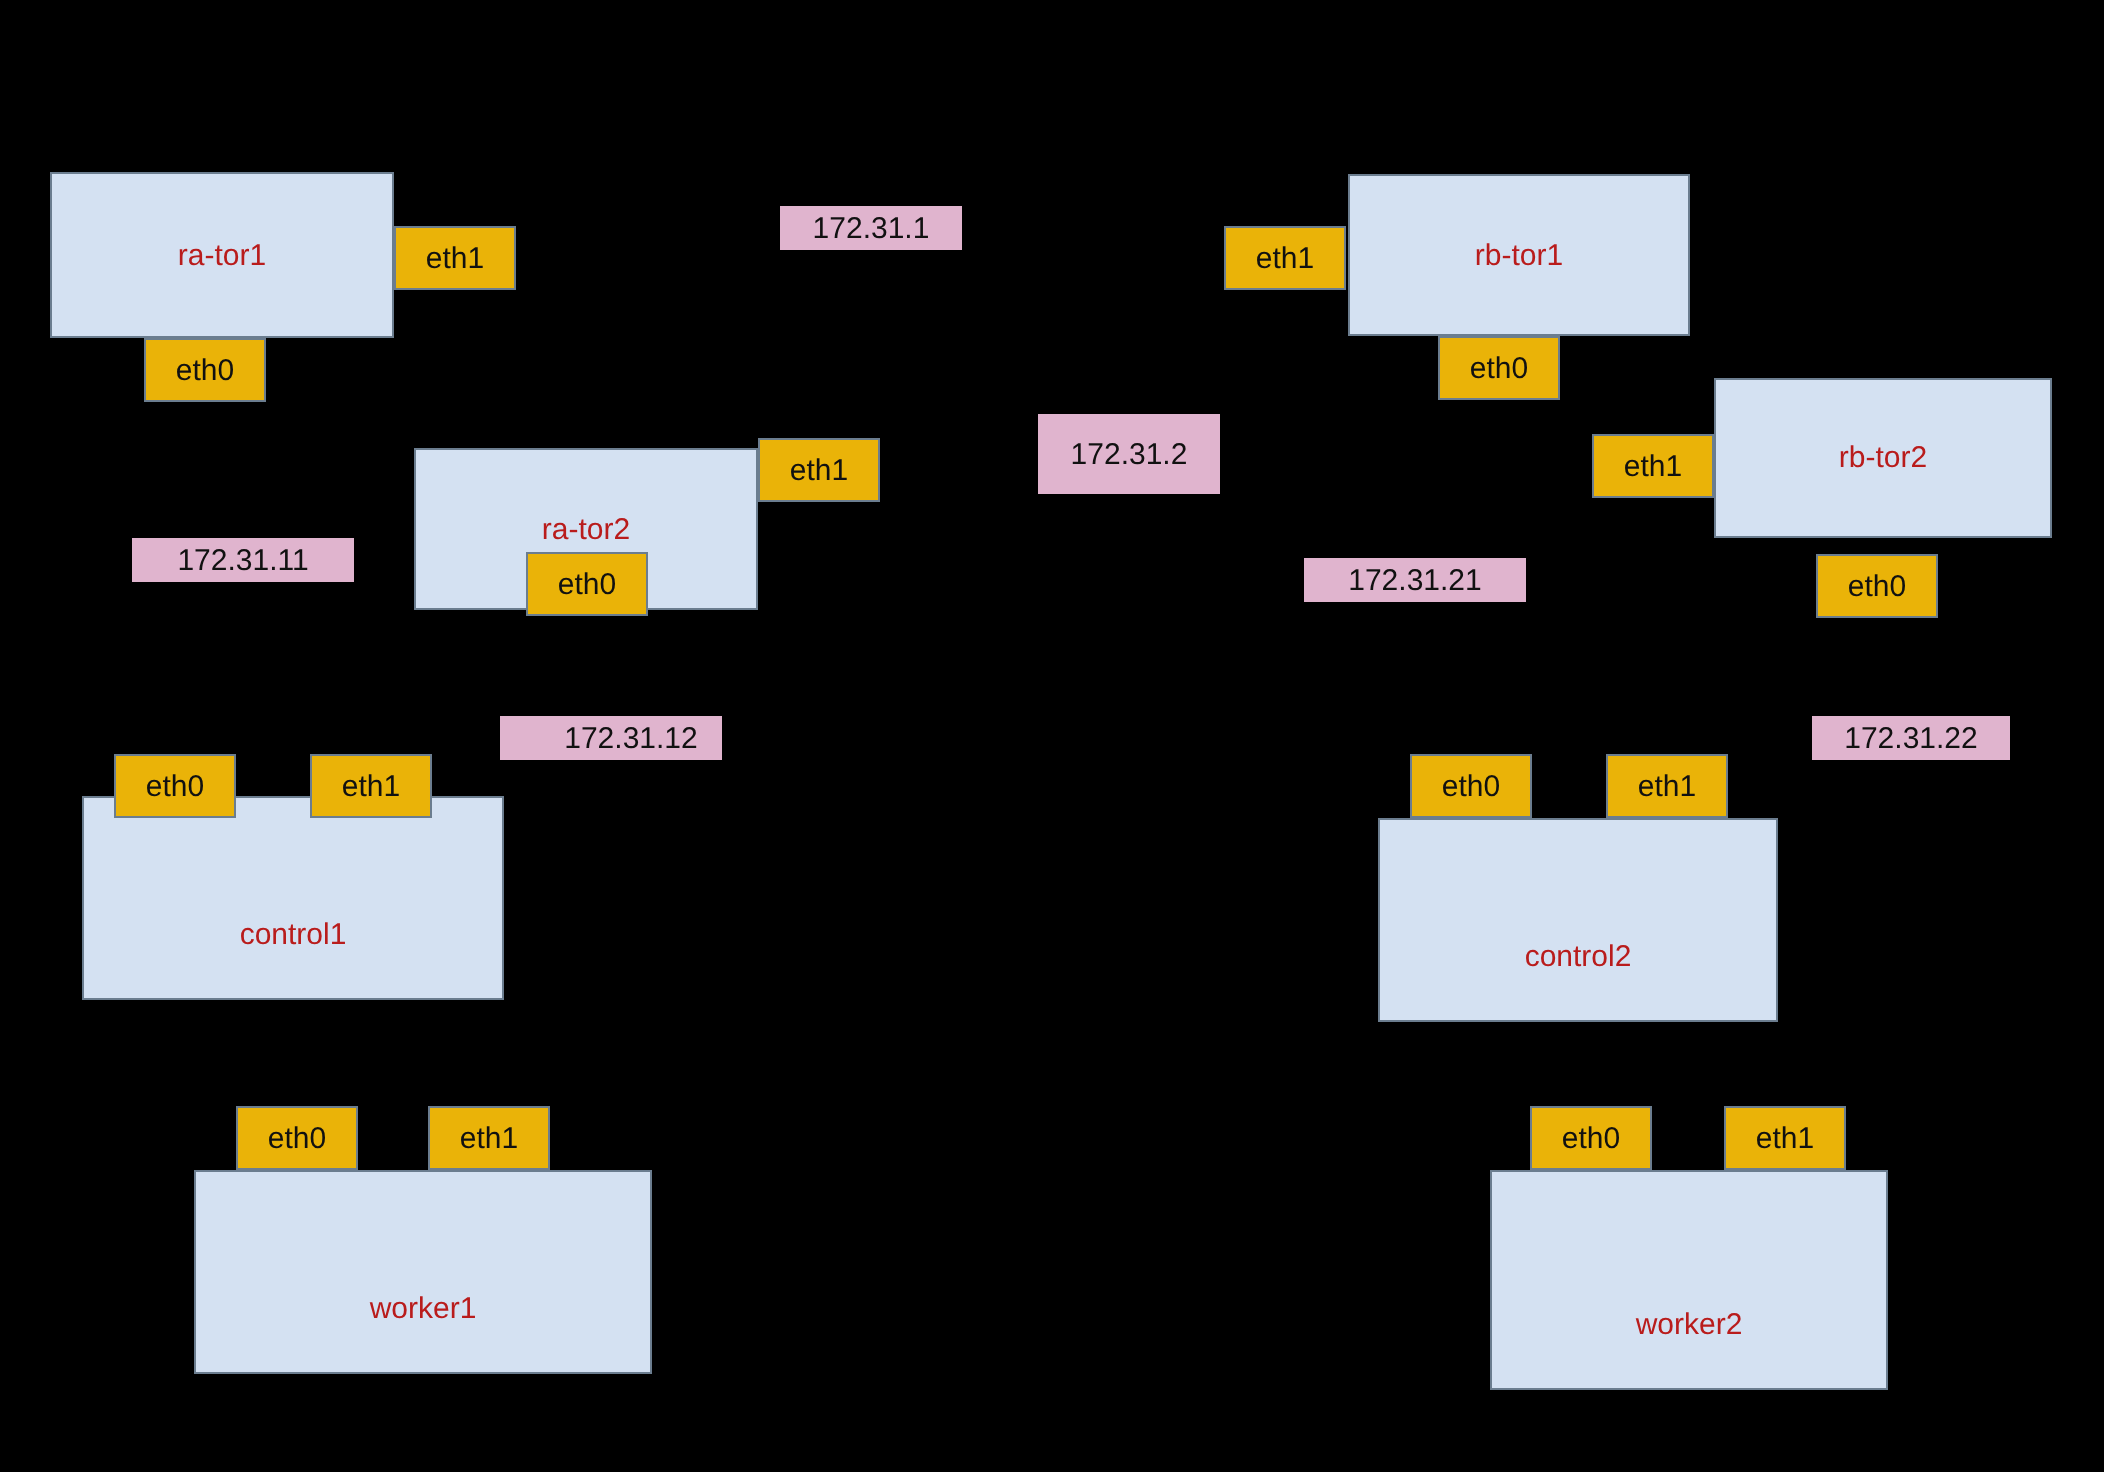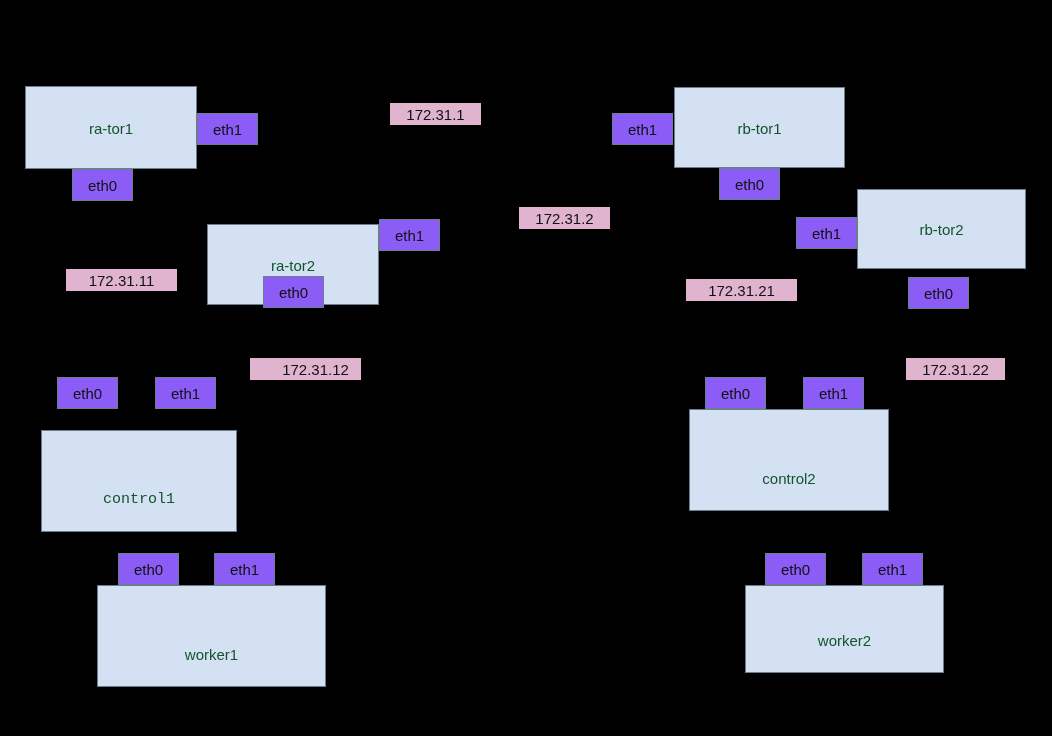--- a/index.html
+++ b/index.html
@@ -23,34 +23,34 @@
     box-sizing: border-box;
     color: #111111;
     font-size: 15px;
     z-index: 2;
   }
   .node .node-label {
     position: absolute;
     left: 0;
     right: 0;
     text-align: center;
-    color: #14532d;
+    color: #b91c1c;
     font-size: 15px;
     line-height: 1;
   }
   .node.v-center .node-label {
     top: 50%;
     transform: translateY(-50%);
   }
   .node.v-low .node-label {
     bottom: 24px;
   }
   .port {
     position: absolute;
-    background: #8b5cf6;
+    background: #eab308;
     border: 1px solid #6b7d8f;
     box-sizing: border-box;
     color: #111111;
     font-size: 15px;
     line-height: 1;
     display: flex;
     align-items: center;
     justify-content: center;
     z-index: 3;
   }
@@ -77,30 +77,30 @@
       </div>
       <div class="node v-center" style="left: 207px; top: 195px; width: 172px; height: 81px; margin-top: 29px;">
         <span class="node-label">ra-tor2</span>
       </div>
       <div class="node v-center" style="left: 674px; top: 87px; width: 171px; height: 81px;">
         <span class="node-label">rb-tor1</span>
       </div>
       <div class="node v-center" style="left: 857px; top: 189px; width: 169px; height: 80px;">
         <span class="node-label">rb-tor2</span>
       </div>
-      <div class="node v-low" style="left: 41px; top: 430px; width: 196px; height: 102px; font-family: Liberation Mono, monospace;">
+      <div class="node v-low" style="left: 41px; top: 398px; width: 211px; height: 102px;">
         <span class="node-label">control1</span>
       </div>
       <div class="node v-low" style="left: 689px; top: 409px; width: 200px; height: 102px;">
         <span class="node-label">control2</span>
       </div>
       <div class="node v-low" style="left: 97px; top: 585px; width: 229px; height: 102px;">
         <span class="node-label">worker1</span>
       </div>
-      <div class="node v-low" style="left: 745px; top: 585px; width: 199px; height: 88px;">
+      <div class="node v-low" style="left: 745px; top: 585px; width: 199px; height: 110px;">
         <span class="node-label">worker2</span>
       </div>
     </div>
   <div id="ports-layer">
       <div class="port" style="left: 197px; top: 113px; width: 61px; height: 32px;">eth1</div>
       <div class="port" style="left: 72px; top: 169px; width: 61px; height: 32px;">eth0</div>
       <div class="port" style="left: 379px; top: 219px; width: 61px; height: 32px;">eth1</div>
       <div class="port" style="left: 263px; top: 276px; width: 61px; height: 32px;">eth0</div>
       <div class="port" style="left: 612px; top: 113px; width: 61px; height: 32px;">eth1</div>
       <div class="port" style="left: 719px; top: 168px; width: 61px; height: 32px;">eth0</div>
@@ -110,19 +110,19 @@
       <div class="port" style="left: 155px; top: 377px; width: 61px; height: 32px;">eth1</div>
       <div class="port" style="left: 705px; top: 377px; width: 61px; height: 32px;">eth0</div>
       <div class="port" style="left: 803px; top: 377px; width: 61px; height: 32px;">eth1</div>
       <div class="port" style="left: 118px; top: 553px; width: 61px; height: 32px;">eth0</div>
       <div class="port" style="left: 214px; top: 553px; width: 61px; height: 32px;">eth1</div>
       <div class="port" style="left: 765px; top: 553px; width: 61px; height: 32px;">eth0</div>
       <div class="port" style="left: 862px; top: 553px; width: 61px; height: 32px;">eth1</div>
     </div>
   <div id="ip-layer">
       <div class="iplabel" style="left: 390px; top: 103px; width: 91px; height: 22px;">172.31.1</div>
-      <div class="iplabel" style="left: 519px; top: 207px; width: 91px; height: 22px;">172.31.2</div>
+      <div class="iplabel" style="left: 519px; top: 207px; width: 91px; height: 40px;">172.31.2</div>
       <div class="iplabel" style="left: 66px; top: 269px; width: 111px; height: 22px;">172.31.11</div>
-      <div class="iplabel" style="left: 686px; top: 279px; width: 111px; height: 22px;">172.31.21</div>
+      <div class="iplabel" style="left: 652px; top: 279px; width: 111px; height: 22px;">172.31.21</div>
       <div class="iplabel" style="left: 250px; top: 358px; width: 111px; height: 22px; padding-left: 20px;">172.31.12</div>
       <div class="iplabel" style="left: 906px; top: 358px; width: 99px; height: 22px;">172.31.22</div>
     </div>
 </div>
 
 </body></html>

